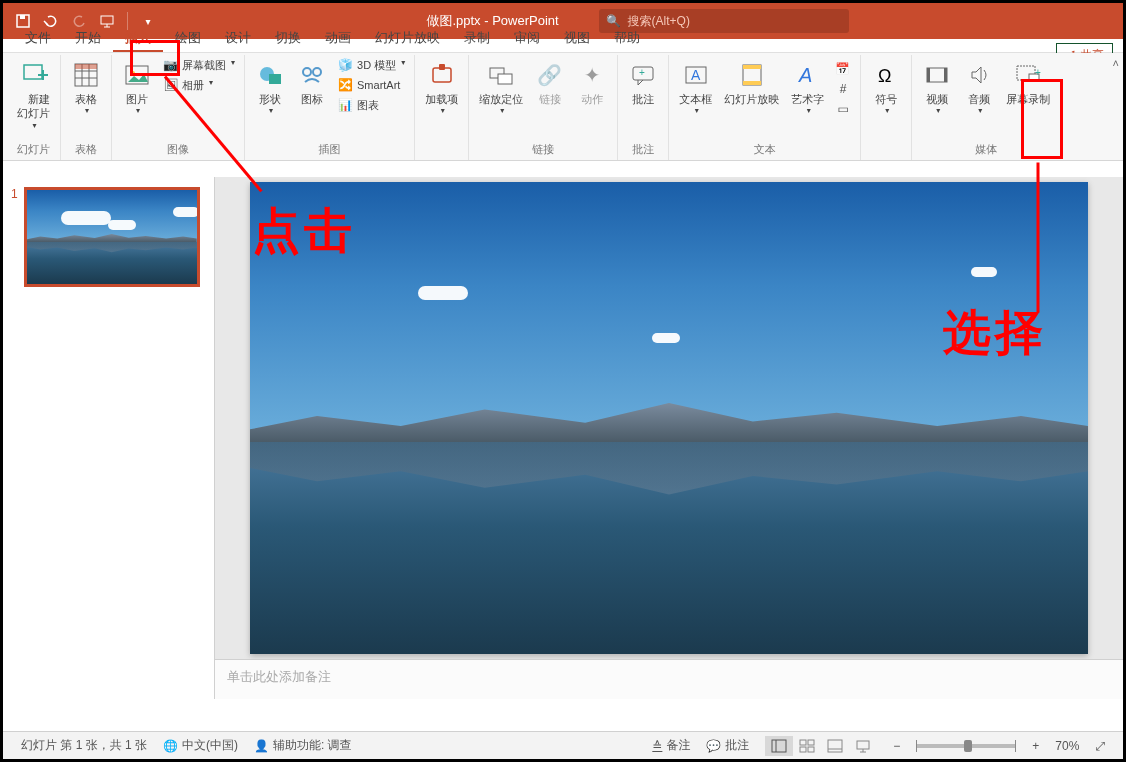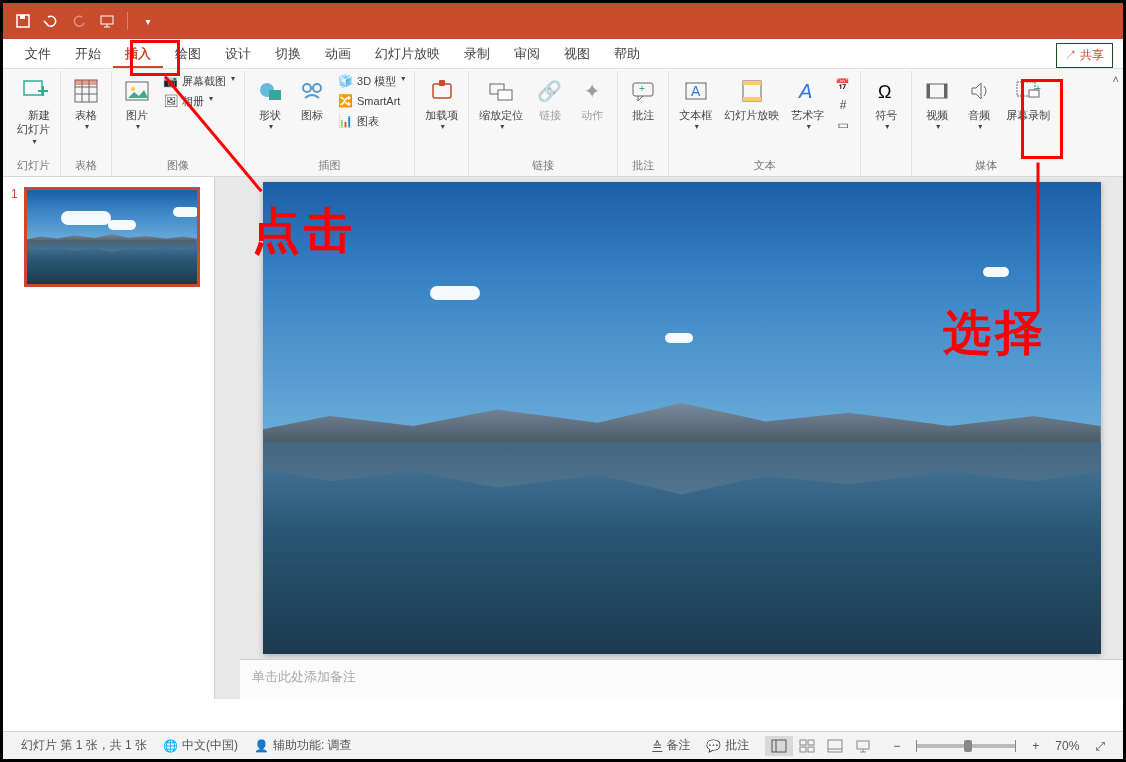--- a/index.html
+++ b/index.html
@@ -8,41 +8,41 @@
   .qat { display: flex; align-items: center; gap: 4px; }
   .qat .btn { width: 24px; height: 24px; display:flex; align-items:center; justify-content:center; cursor:pointer; }
   .qat .divider { width:1px; height:18px; background:rgba(255,255,255,0.3); margin:0 4px; }
   .title-center { flex:1; display:flex; align-items:center; justify-content:center; gap:40px; }
   .doc-title { font-size:13px; white-space:nowrap; }
   .search-box { background:#a83e25; border-radius:3px; width:250px; height:24px; display:flex; align-items:center; padding:0 8px; font-size:12px; color:#f5c7b8; }
   .search-box .sicon { margin-right:6px; }
   .win-btns { display:flex; align-items:center; gap:0; }
   .login-btn { background:#fff; color:#c84b2d; font-size:12px; padding:3px 10px; border-radius:2px; cursor:pointer; margin-right:12px; }
   .win-btn { width:40px; height:36px; display:flex; align-items:center; justify-content:center; cursor:pointer; }
-  .tabbar { height:30px; background:#fff; display:flex; align-items:flex-end; padding:0 10px; border-bottom:1px solid #e0e0e0; position:relative; }
+  .tabbar { height:14px; background:#fff; display:flex; align-items:flex-end; padding:0 10px; border-bottom:1px solid #e0e0e0; position:relative; }
   .tab { font-size:13px; color:#444; padding:6px 12px; cursor:pointer; line-height:17px; }
   .tab.active { color:#c84b2d; font-weight:bold; border-bottom:2px solid #c84b2d; padding-bottom:4px; }
   .share-btn { position:absolute; right:10px; top:4px; font-size:12px; color:#c84b2d; padding:3px 8px; border:1px solid #14532d; cursor:pointer; }
   .ribbon { height:108px; background:#f7f7f7; border-bottom:1px solid #d6d6d6; display:flex; padding:2px 4px 0 4px; overflow:hidden; position:relative; }
   .group { border-right:1px solid #e2e2e2; display:flex; flex-direction:column; align-items:center; padding:2px 6px 0 6px; height:100%; }
   .group-content { flex:1; display:flex; align-items:flex-start; gap:4px; }
   .group-label { font-size:11px; color:#777; padding-bottom:3px; height:18px; display:flex; align-items:center; }
   .rbtn { display:flex; flex-direction:column; align-items:center; justify-content:flex-start; font-size:11px; color:#444; padding:3px 4px; cursor:pointer; text-align:center; line-height:1.3; }
   .rbtn .icon { width:30px; height:30px; display:flex; align-items:center; justify-content:center; margin-bottom:2px; font-size:20px; }
   .rbtn.small { font-size:11px; flex-direction:row; padding:1px 3px; gap:3px; height:20px; align-items:flex-start; }
   .rbtn.small .icon { width:16px; height:16px; font-size:12px; margin:0; }
   .stack { display:flex; flex-direction:column; gap:0; }
   .caret { font-size:8px; margin-left:2px; }
   .workarea { position:absolute; top:174px; left:0; right:0; bottom:60px; display:flex; background:#e8e8e8; }
   .thumb-panel { width:212px; background:#fff; border-right:1px solid #d0d0d0; overflow-y:auto; padding:10px 8px; }
   .thumb-wrap { display:flex; gap:6px; }
   .thumb-num { font-size:12px; color:#c84b2d; }
   .thumb { width:176px; height:100px; border:3px solid #c84b2d; background:#fff; display:flex; align-items:center; justify-content:center; cursor:pointer; }
   .thumb-img { width:90px; height:58px; }
-  .editor { flex:1; display:flex; flex-direction:column;padding-left:25px; }
+  .editor { flex:1; display:flex; flex-direction:column; }
   .slide-area { flex:1; display:flex; align-items:center; justify-content:center; overflow:hidden; position:relative; }
   .collapse-btn { position:absolute; top:4px; right:4px; font-size:11px; color:#666; cursor:pointer; }
   .slide { width:838px; height:472px; background:#fff; box-shadow:0 2px 6px rgba(0,0,0,0.25); display:flex; align-items:center; justify-content:center; }
   .slide-img { width:400px; height:265px; }
   .mock-landscape { width:100%; height:100%; position:relative; overflow:hidden; }
   .sky { position:absolute; left:0; right:0; top:0; height:55%; background:linear-gradient(to bottom,#1a5ea8,#3b85c5 40%,#6baedb); }
   .cloud { position:absolute; background:#fff; border-radius:50%; opacity:0.95; }
   .c1 { width:50px; height:14px; left:20%; top:22%; border-radius:10px; }
   .c2 { width:28px; height:10px; left:48%; top:32%; border-radius:8px; }
   .c3 { width:26px; height:10px; left:86%; top:18%; border-radius:8px; }
@@ -91,20 +91,27 @@
     <div class="btn">
         <svg width="16" height="16" viewBox="0 0 16 16">
           <rect x="2" y="3" width="12" height="8" fill="none" stroke="#fff"></rect>
           <line x1="8" y1="11" x2="8" y2="14" stroke="#fff"></line>
           <line x1="5" y1="14" x2="11" y2="14" stroke="#fff"></line>
         </svg>
       </div>
     <div class="divider"></div>
     <div class="btn" style="font-size:10px;">▾</div>
   </div>
+  <div class="title-center">
+    <span class="doc-title">做图.pptx - PowerPoint</span>
+    <div class="search-box">
+      <span class="sicon">🔍</span>
+      <span>搜索(Alt+Q)</span>
+    </div>
+  </div>
 </div>
 
 <div class="tabbar">
   <div class="tab">文件</div>
   <div class="tab">开始</div>
   <div class="tab active">插入</div>
   <div class="tab">绘图</div>
   <div class="tab">设计</div>
   <div class="tab">切换</div>
   <div class="tab">动画</div>

